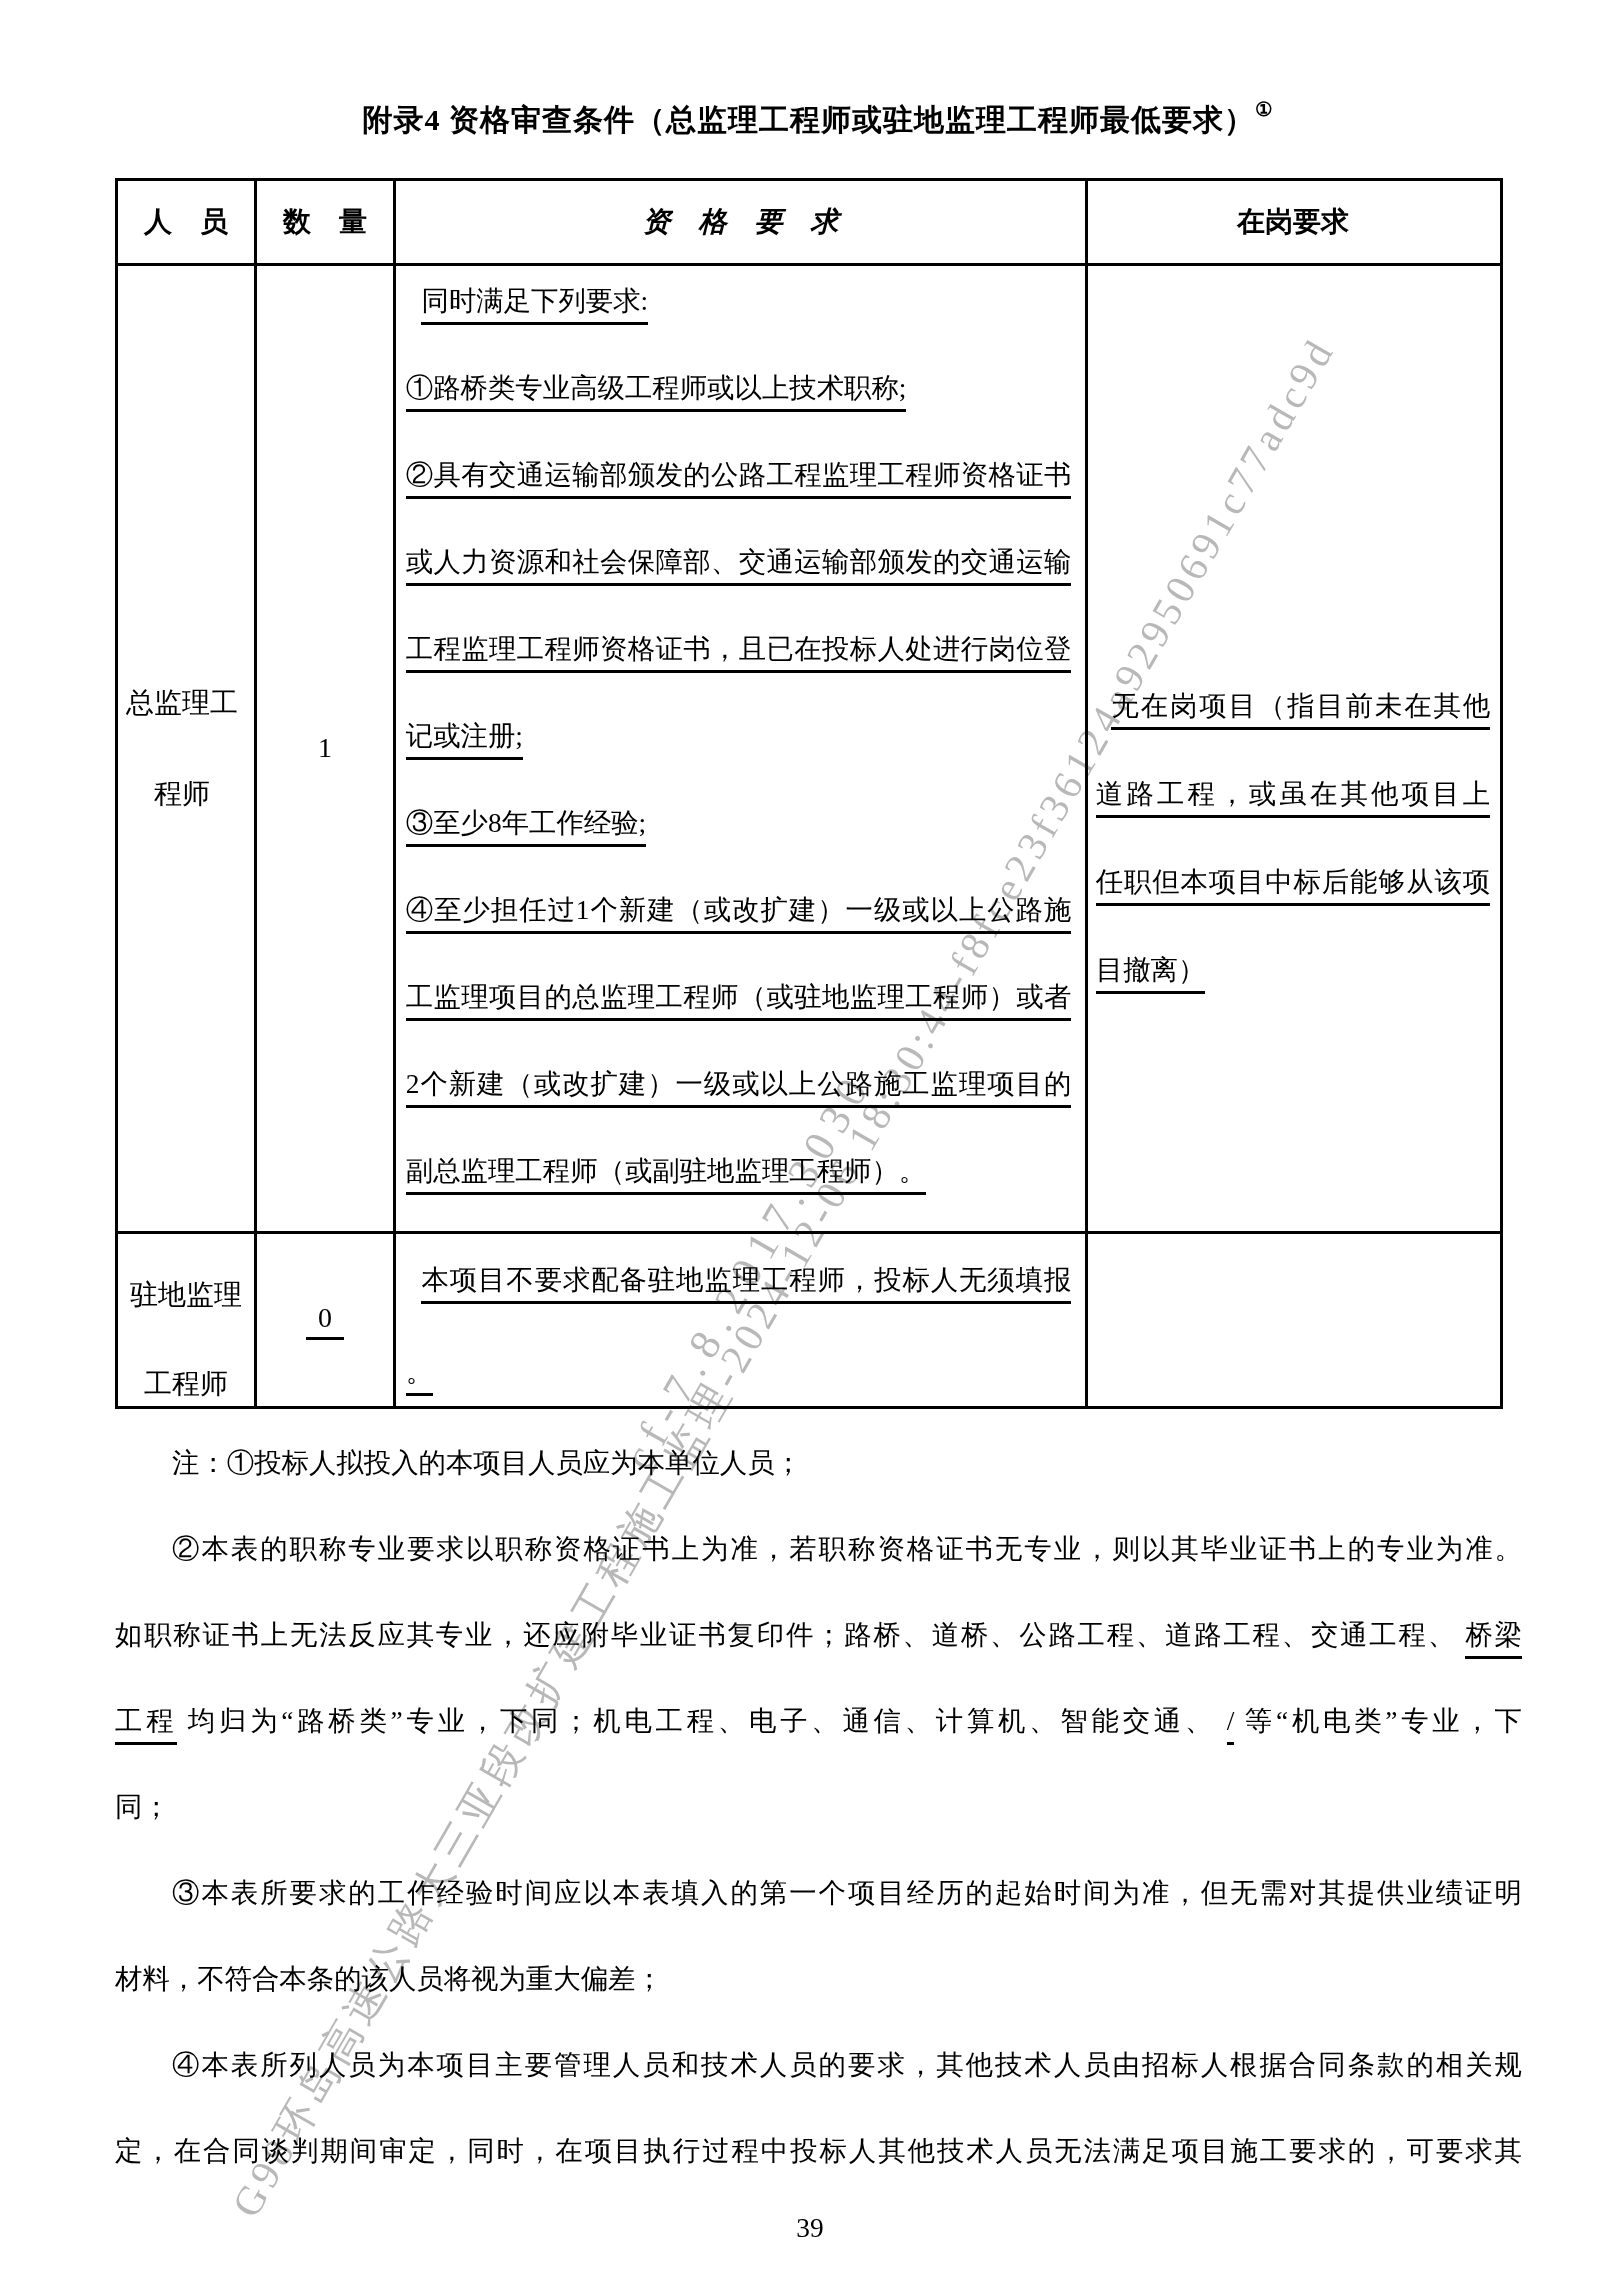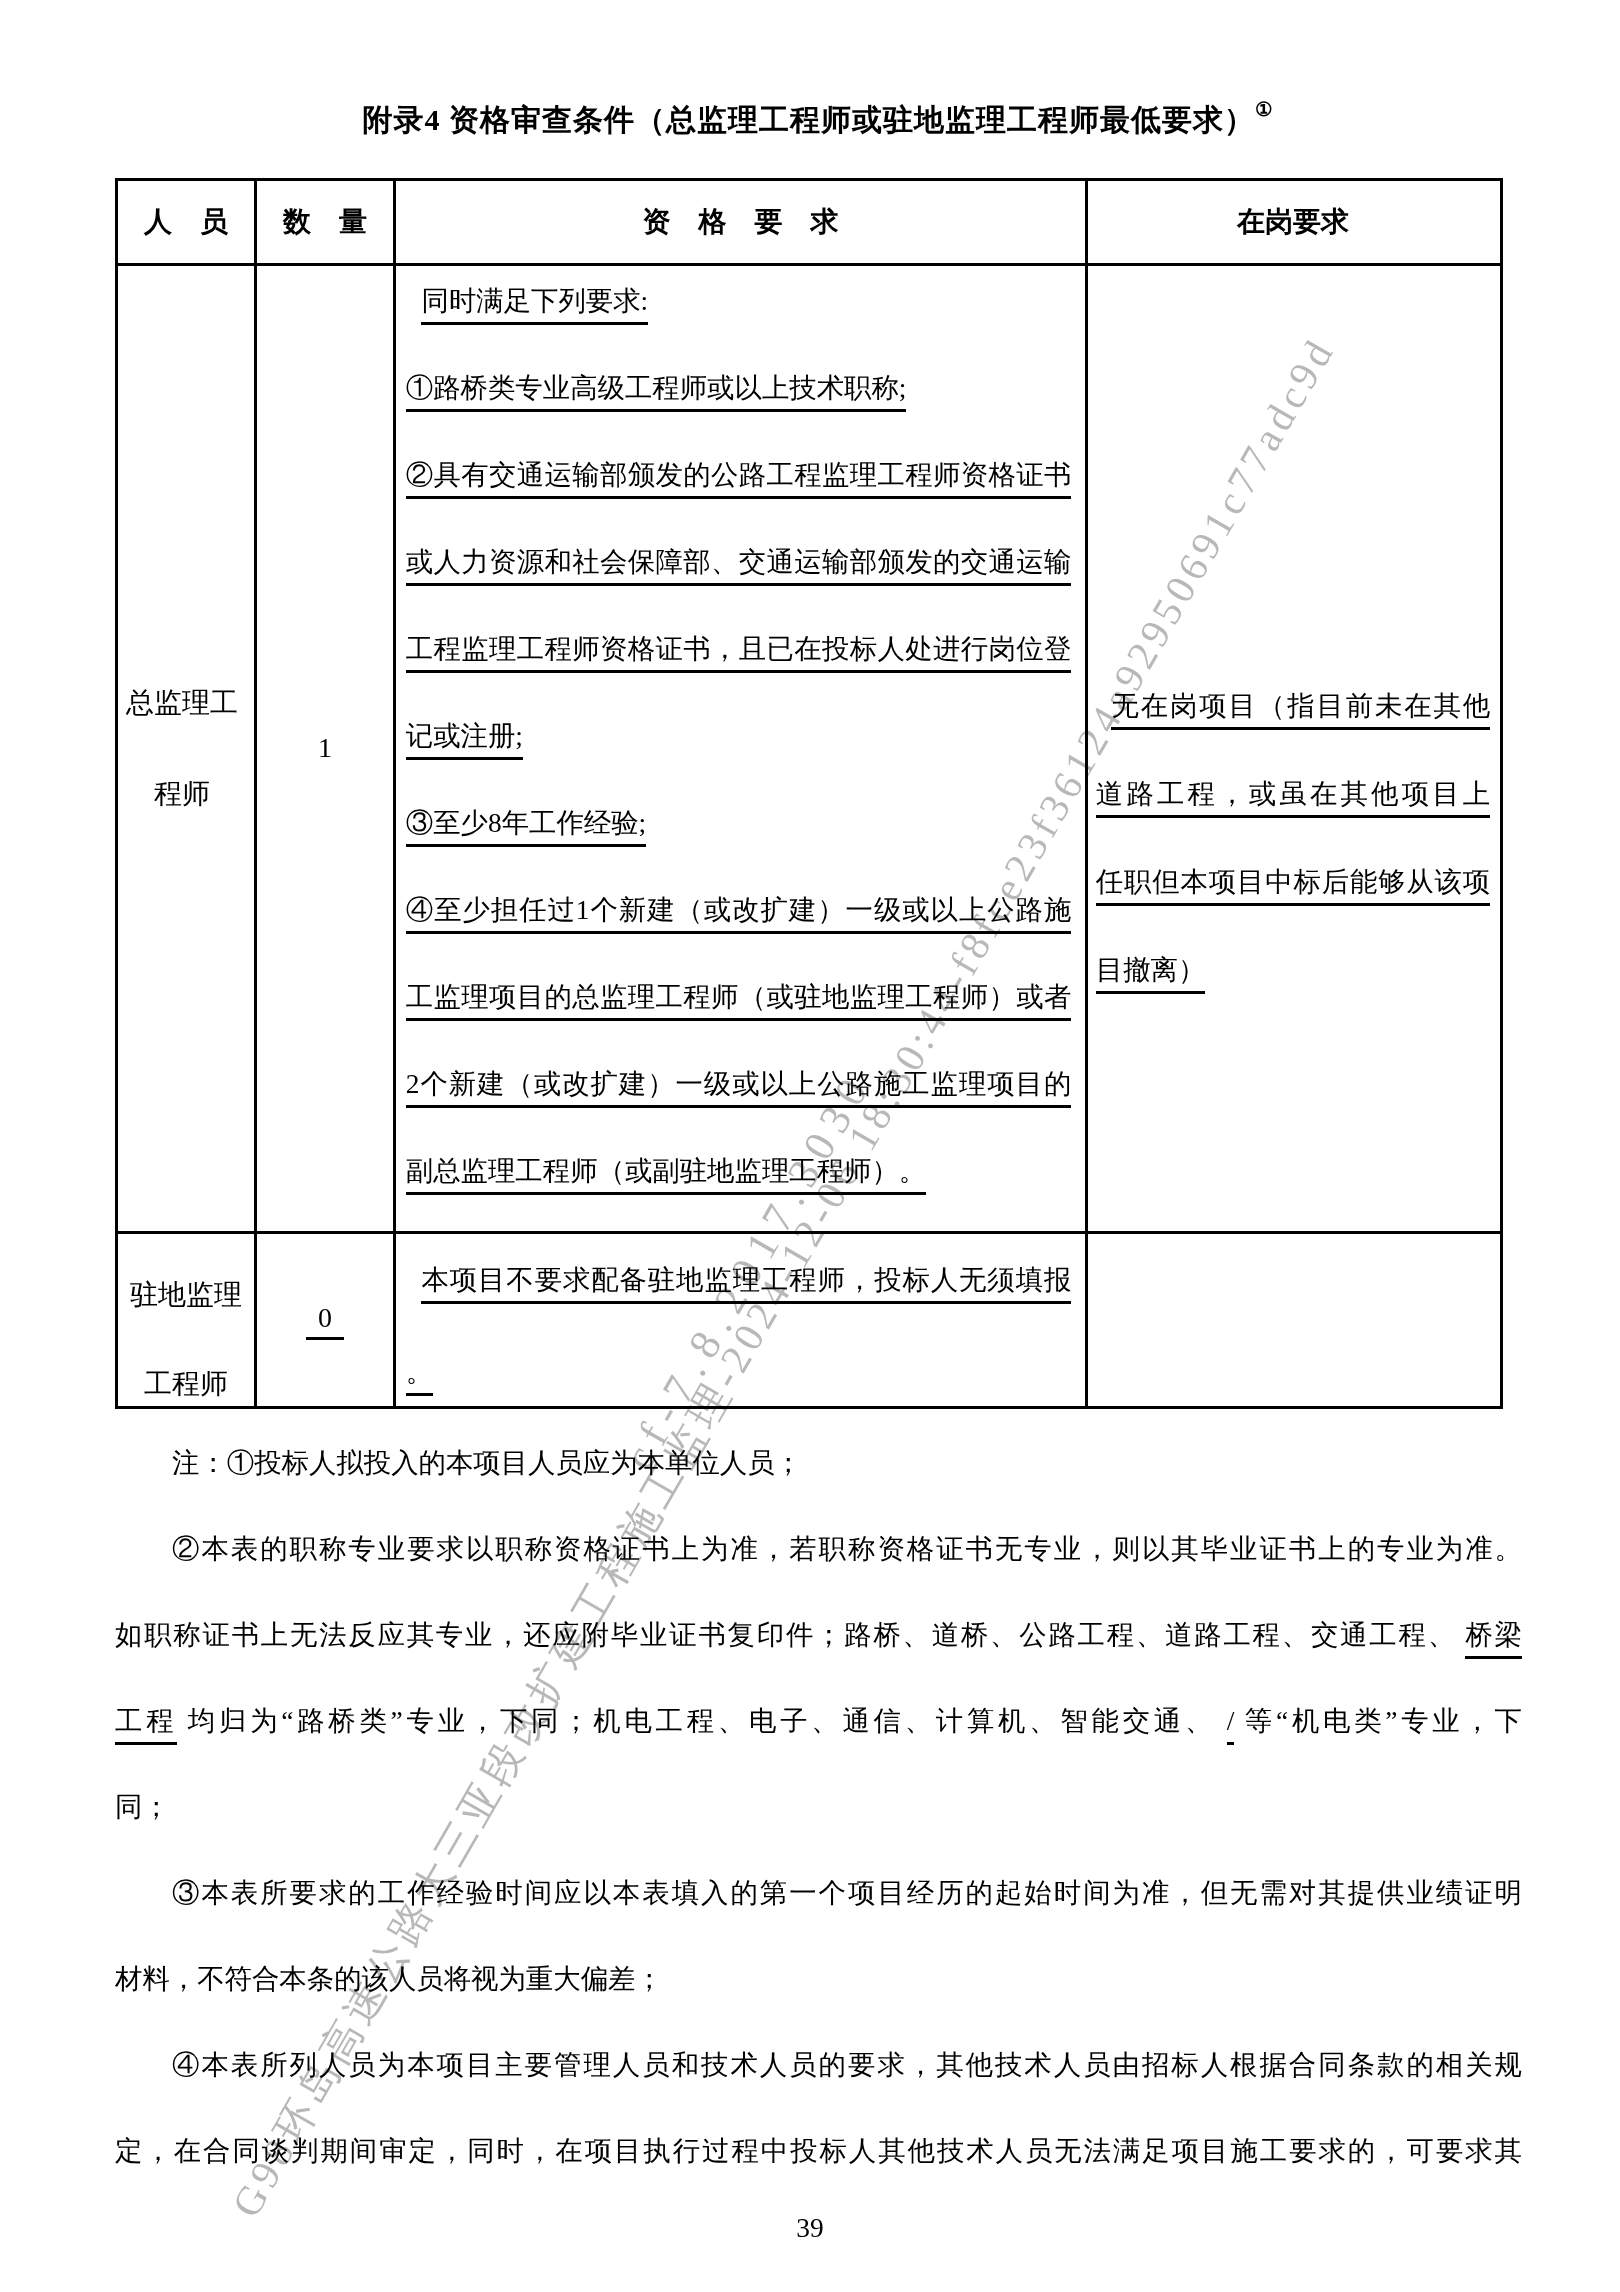--- a/index.html
+++ b/index.html
@@ -75,21 +75,21 @@
   <div class="tbl">
 
     <div class="vline" style="left:136px;"></div>
     <div class="vline" style="left:275px;"></div>
     <div class="vline" style="left:967px;"></div>
     <div class="hline" style="top:82px;"></div>
     <div class="hline" style="top:1050px;"></div>
 
     <div class="cell hdr" style="left:0;top:0;width:136px;height:82px;">人　员</div>
     <div class="cell hdr" style="left:139px;top:0;width:136px;height:82px;">数　量</div>
-    <div class="cell hdr" style="left:278px;top:0;width:689px;height:82px;">资　格　要　求</div>
+    <div class="cell hdr" style="left:278px;top:0;width:689px;height:82px;font-style:italic;">资　格　要　求</div>
     <div class="cell hdr" style="left:970px;top:0;width:410px;height:82px;">在岗要求</div>
 
     <div class="cell center-col" style="left:0;top:85px;width:128px;height:964px;">
       <div>总监理工</div>
       <div>程师</div>
     </div>
     <div class="cell center-one" style="left:139px;top:85px;width:136px;height:964px;">
       <span>1</span>
     </div>
     <div class="cell qual" style="left:278px;top:69px;width:689px;height:964px;padding:7.8px 13.7px 0 9.8px;">

